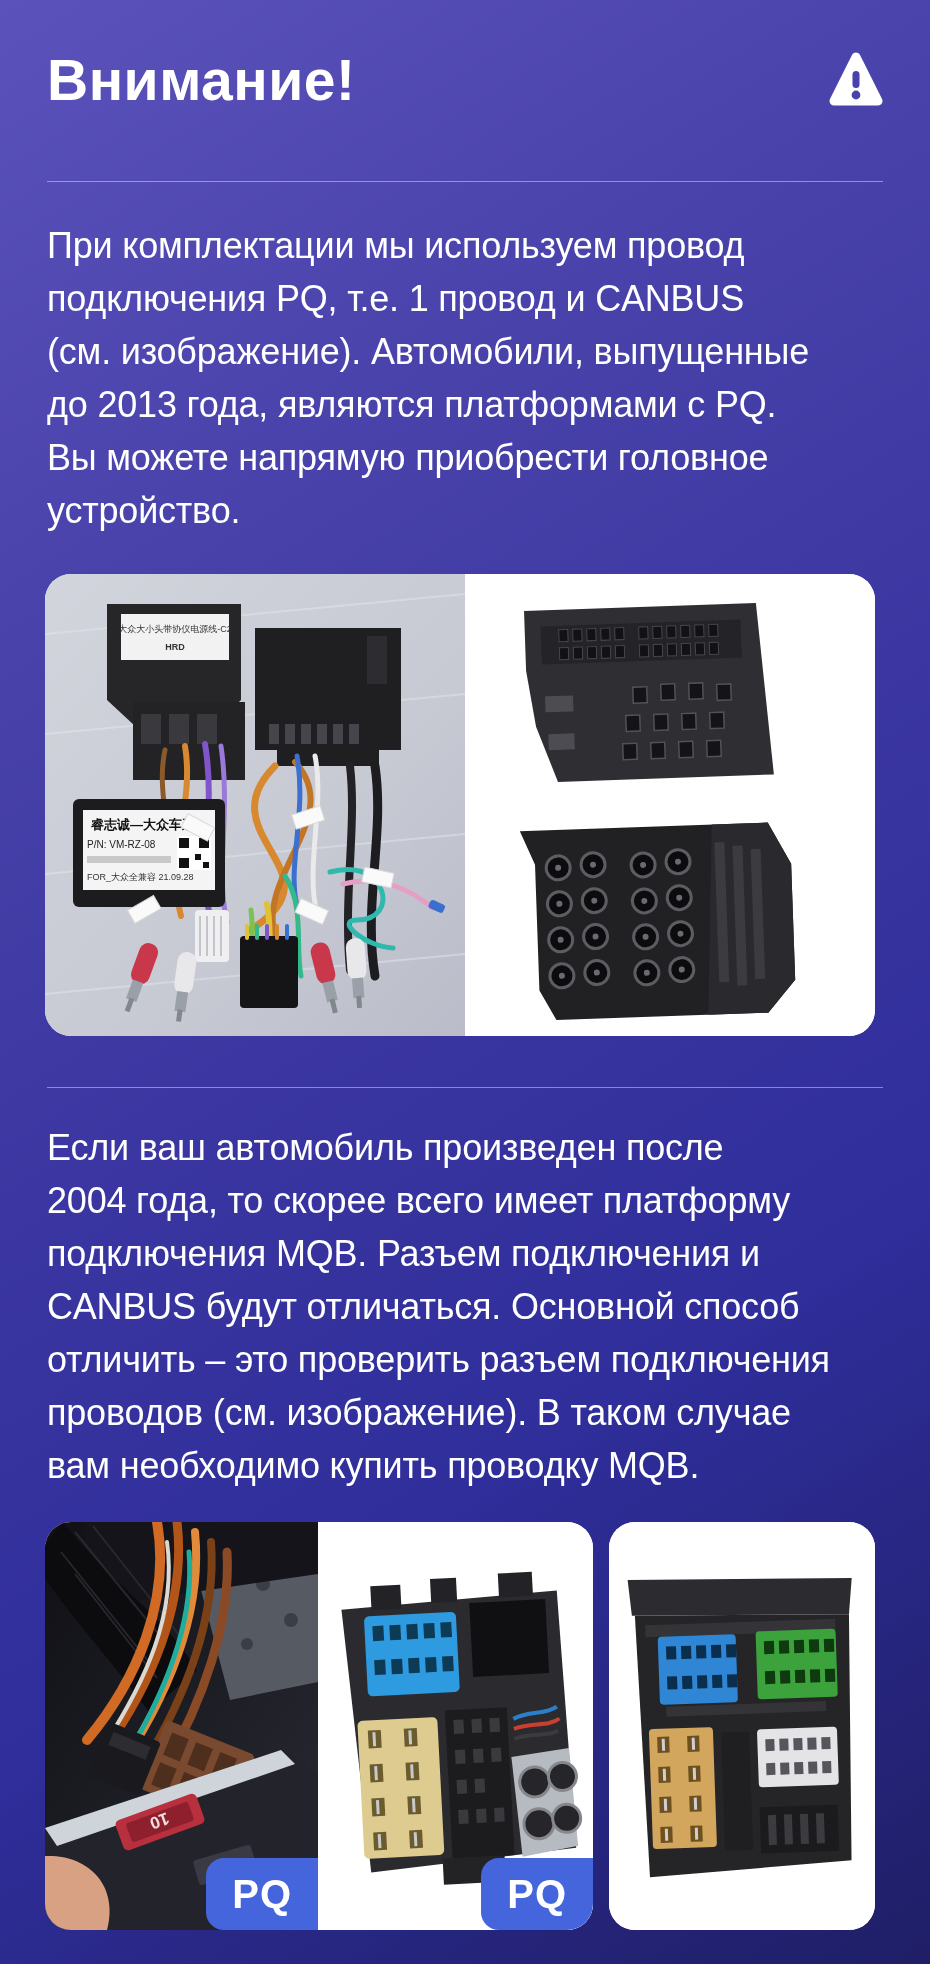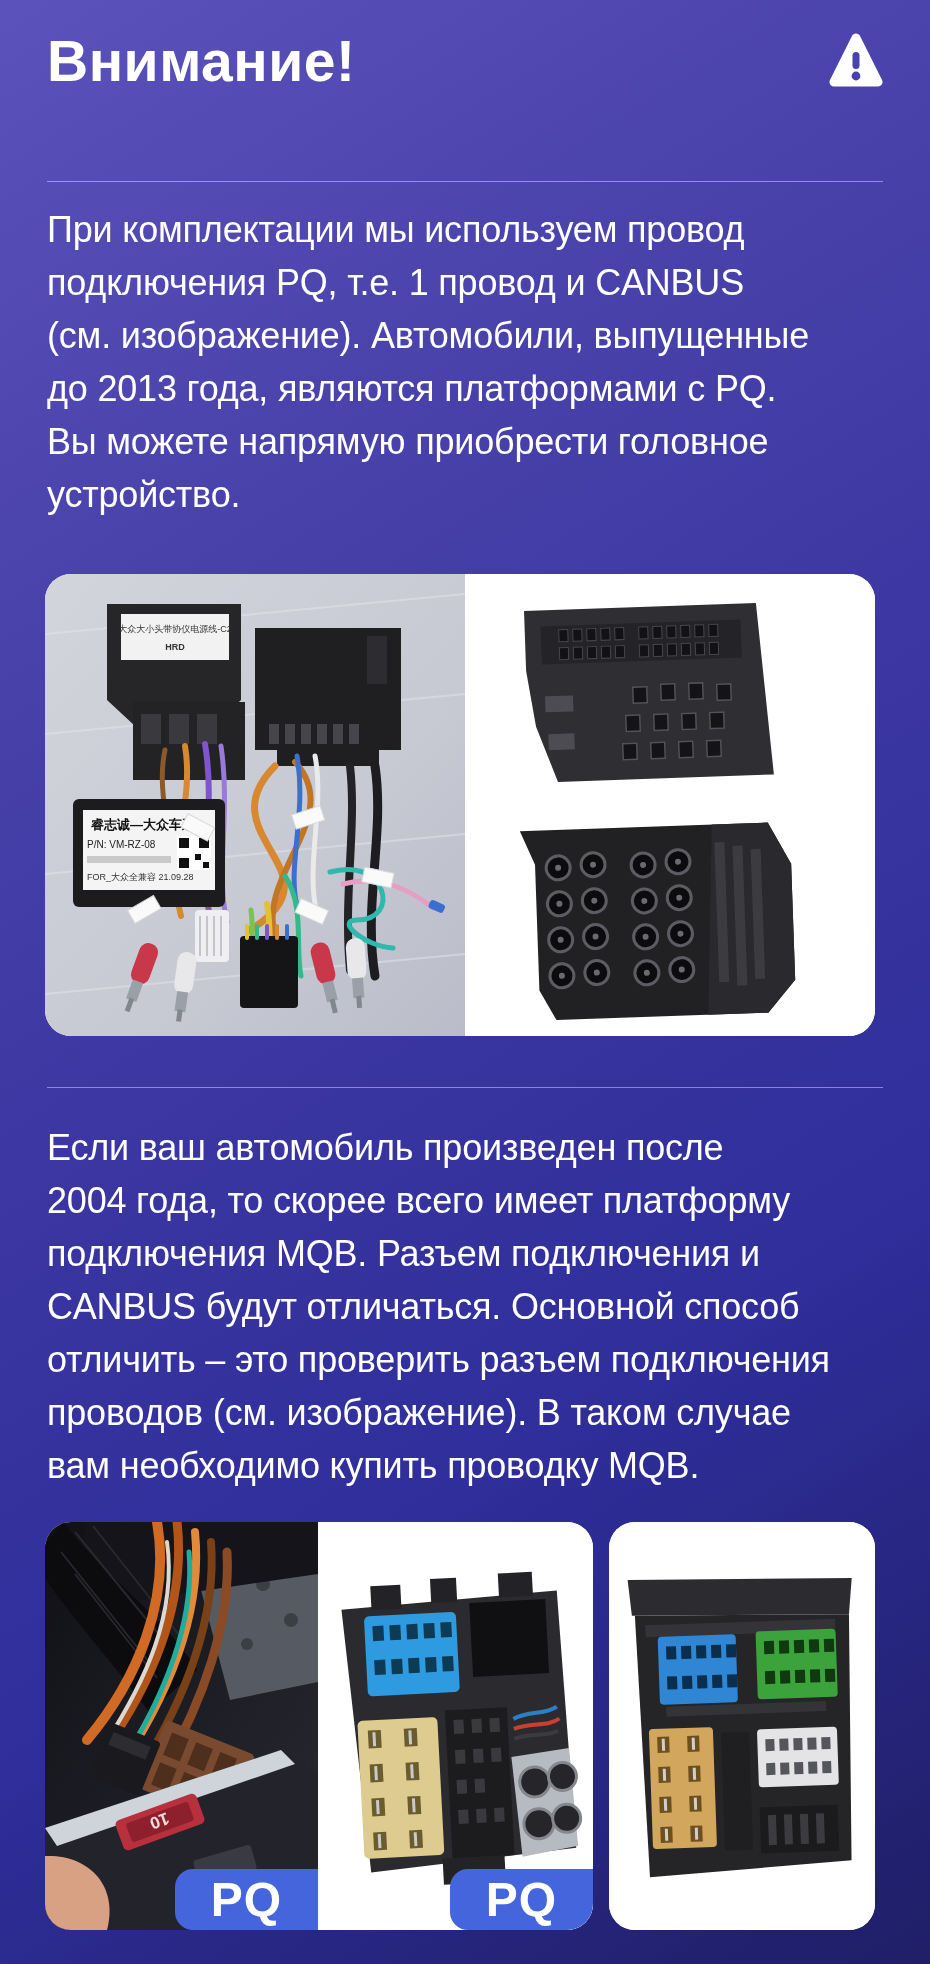--- a/index.html
+++ b/index.html
@@ -1,38 +1,38 @@
 <!DOCTYPE html>
 <html style="--bg_start: #5b53bb; --bg_end: #1f1e66; --badge_color: #4565dd; --text_color: #ffffff; --card_color: #ffffff;"><head>
 <meta charset="utf-8">
 <style>
   html,body{margin:0;padding:0;background:#14134a;}
   .page{
     position:relative;width:930px;height:1964px;overflow:hidden;
     font-family:"Liberation Sans",sans-serif;color:#fff;
     background:linear-gradient(148deg,var(--bg_start,#5b53bb) 0%,#4a43ab 24%,#3b36a1 48%,#2f2e9b 70%,var(--bg_end,#1f1e66) 100%);
   }
-  .header{position:absolute;left:47px;top:28px;width:836px;display:flex;justify-content:space-between;align-items:center;}
+  .header{position:absolute;left:47px;top:47px;width:836px;display:flex;justify-content:space-between;align-items:center;}
   .title{margin:0;font-size:57px;font-weight:bold;letter-spacing:.5px;}
   .warn-icon svg{display:block;}
   .divider{position:absolute;left:47px;width:836px;height:1px;background:rgba(255,255,255,.42);border:0;margin:0;}
   .d1{top:181px}.d2{top:1087px}
   .para{position:absolute;left:47px;width:844px;margin:0;font-size:36px;line-height:53px;letter-spacing:-.2px;white-space:pre-line;font-weight:400;}
-  .p1{top:203px}.p2{top:1121px}
+  .p1{top:219px}.p2{top:1121px}
   .card{position:absolute;left:45px;top:574px;width:830px;height:462px;border-radius:26px;overflow:hidden;display:flex;background:#fff;}
   .ph-left{width:433px;height:462px;}
   .ph-right{width:410px;height:462px;}
   .gallery{position:absolute;left:45px;top:1522px;width:830px;height:408px;display:flex;gap:16px;}
   .tile{position:relative;border-radius:26px;overflow:hidden;background:#fff;}
   .tile-a{width:548px;display:flex;}
   .tile-b{width:266px;}
   .badge{
-    position:absolute;bottom:0;height:61px;background:var(--badge_color,#4565dd);
-    color:#fff;font-size:48px;font-weight:bold;letter-spacing:1px;
-    display:flex;align-items:center;justify-content:center;padding:0 36px;
+    position:absolute;bottom:0;height:72px;background:var(--badge_color,#4565dd);
+    color:#fff;font-size:40px;font-weight:bold;letter-spacing:1px;
+    display:flex;align-items:center;justify-content:center;padding:0 26px;
     border-radius:18px 0 0 18px;
   }
   .badge-1{right:275px}.badge-2{right:0}.badge-3{right:0}
   svg{display:block}
 </style>
 </head>
 <body>
 
 <div class="page">
 

